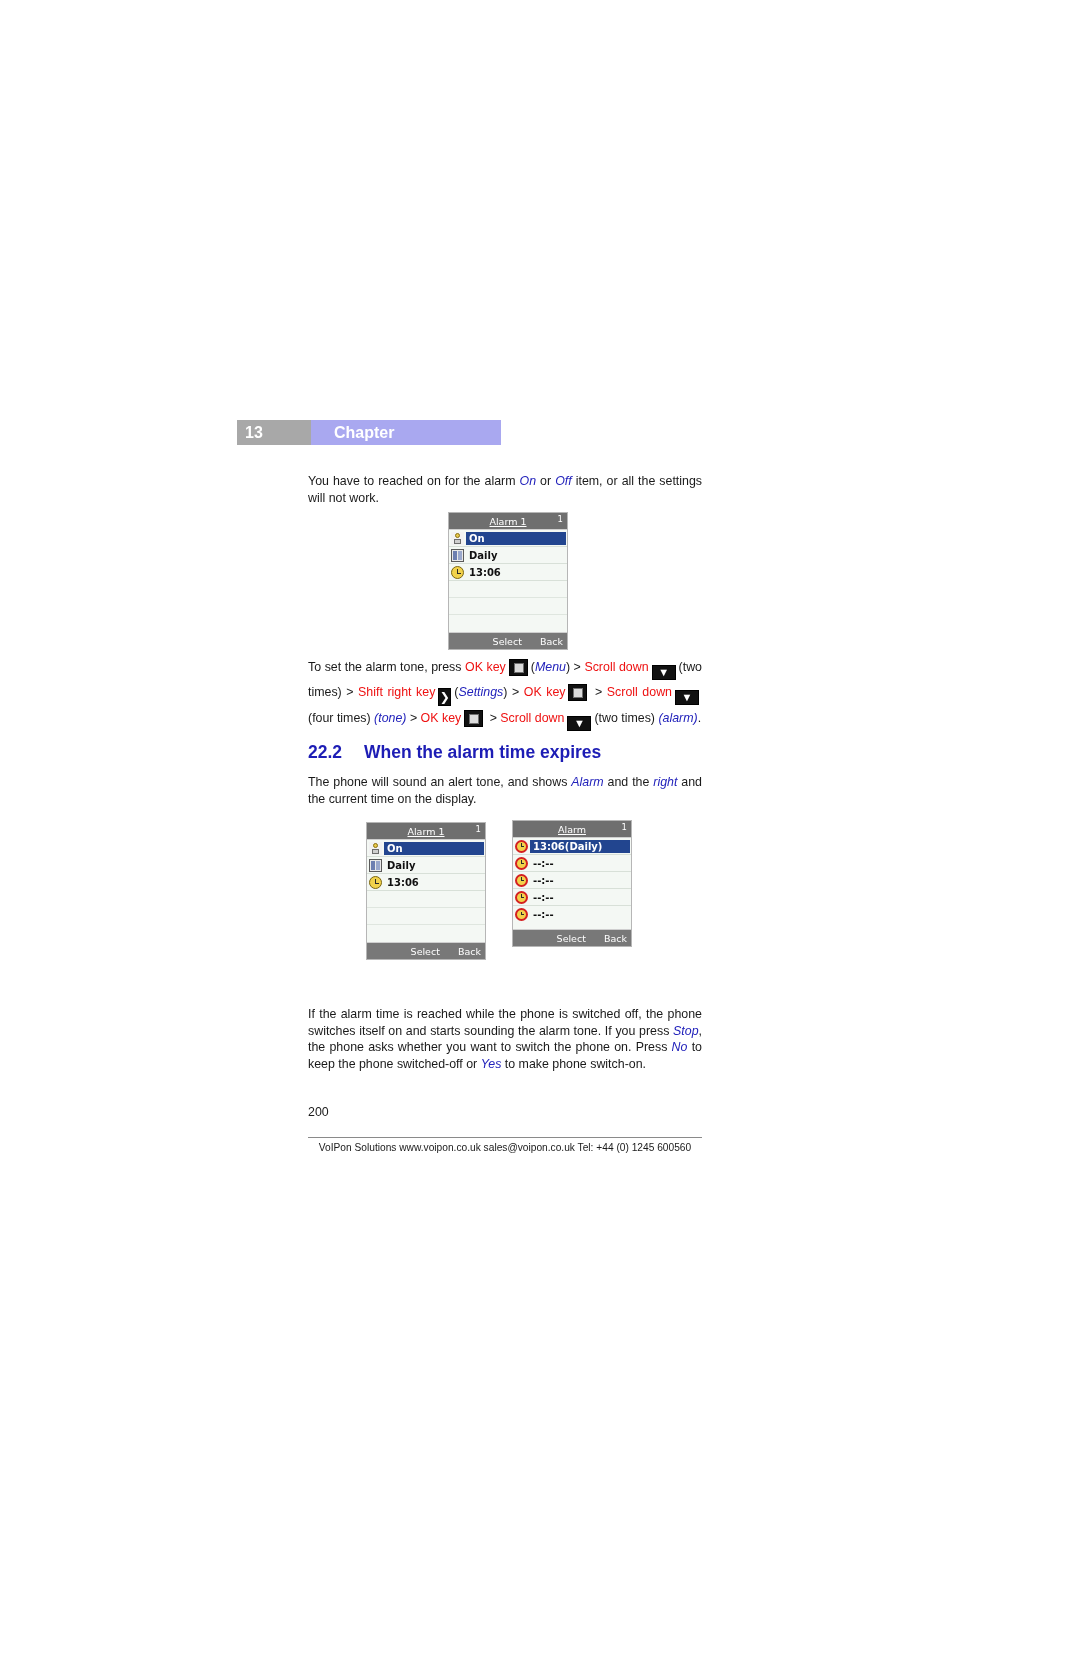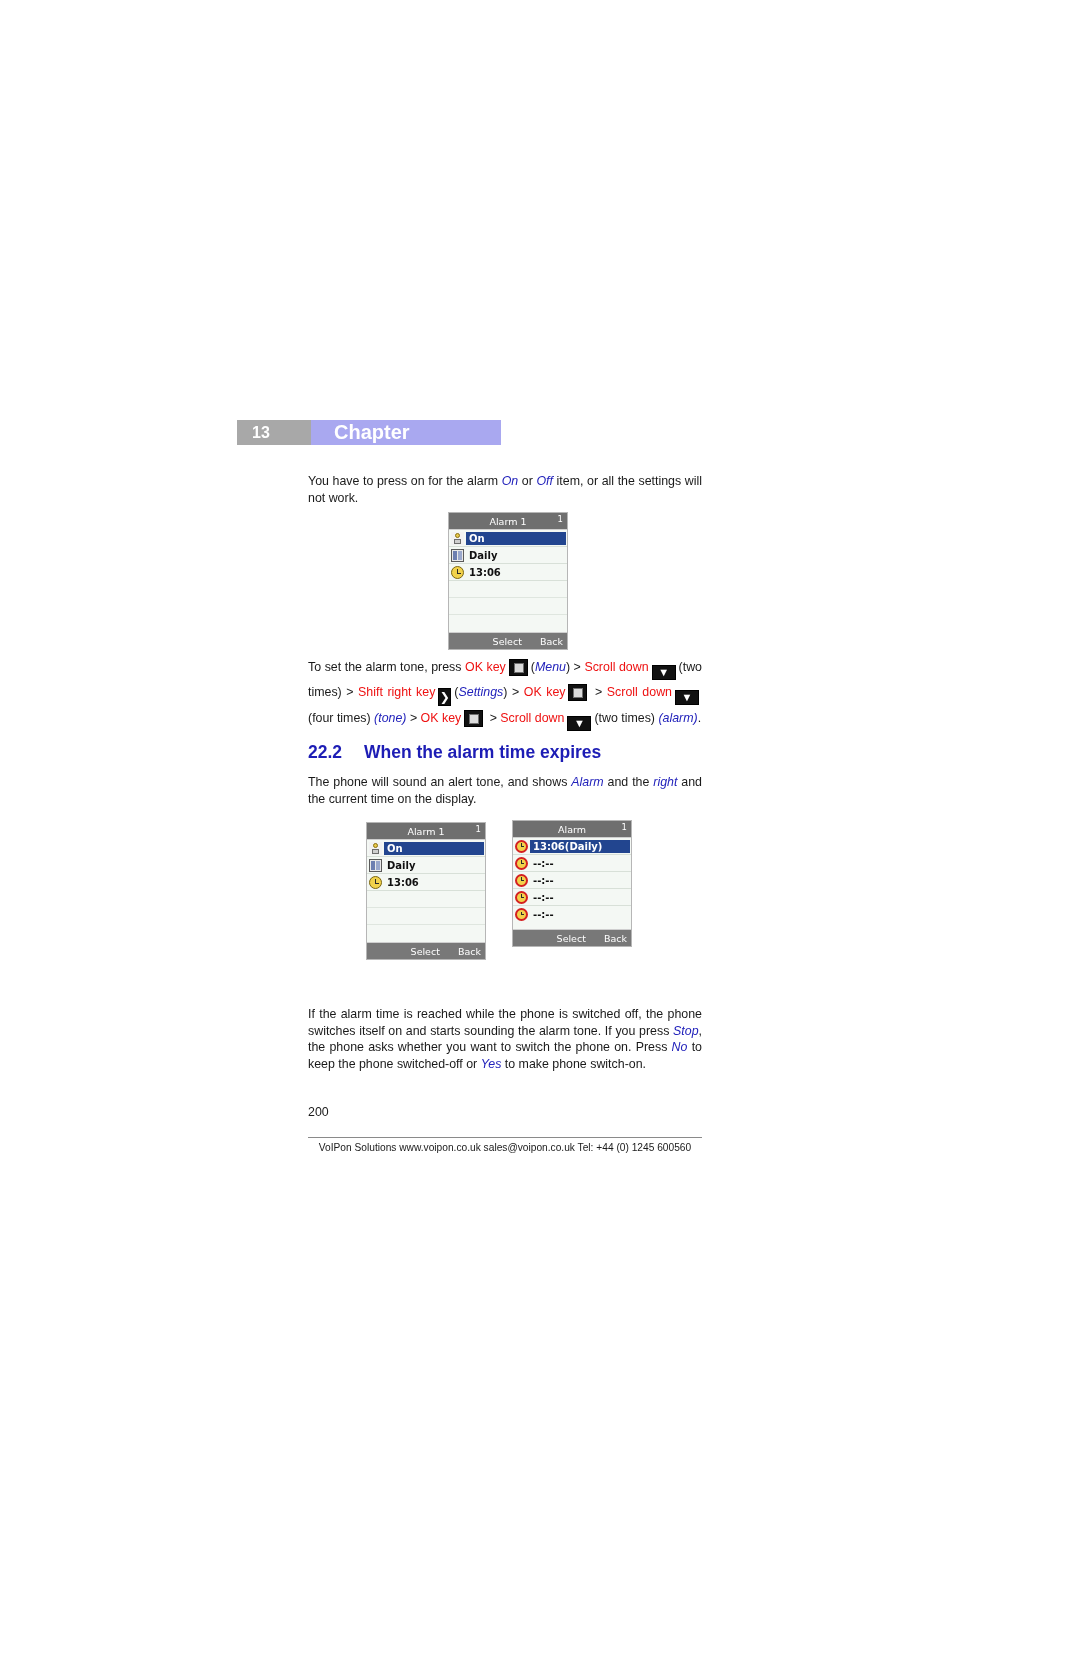--- a/index.html
+++ b/index.html
@@ -35,29 +35,29 @@
     align-items: stretch;
   }
   .chapter-num {
     width: 74px;
     background: #a8a8a8;
     color: #ffffff;
     font-size: 16px;
     font-weight: bold;
     display: flex;
     align-items: center;
-    padding-left: 15px;
+    padding-left: 8px;
     box-sizing: border-box;
     letter-spacing: 0.2px;
   }
   .chapter-title {
     flex: 1;
     background: #a9a8f0;
     color: #ffffff;
-    font-size: 20px;
+    font-size: 16px;
     font-weight: bold;
     display: flex;
     align-items: center;
     padding-left: 23px;
     box-sizing: border-box;
   }
 
   
   .body-text {
     position: absolute;
@@ -98,20 +98,21 @@
   .phone .titlebar {
     background: #6f6f6f;
     color: #ffffff;
     height: 16px;
     font-size: 9.5px;
     display: flex;
     align-items: center;
     justify-content: center;
     position: relative;
     border-bottom: 1px solid #cfcfcf;
+    text-decoration: underline;
   }
   .phone .titlebar .idx {
     position: absolute;
     right: 4px;
     top: 1px;
     font-size: 8.5px;
     color: #ffffff;
   }
   .phone .rows {
     background: #f4f8f4;
@@ -317,21 +318,21 @@
 <body>
 
 <div class="page">
 
   <div class="chapter-bar">
     <div class="chapter-num">13</div>
     <div class="chapter-title">Chapter</div>
   </div>
 
   <div class="body-text para-intro">
-    <span>You have to press on for the alarm </span><span class="blue-it">On</span><span> or </span><span class="blue-it">Off</span><span> item, or all the settings will not work.</span>
+    <span>You have to reached on for the alarm </span><span class="blue-it">On</span><span> or </span><span class="blue-it">Off</span><span> item, or all the settings will not work.</span>
   </div>
 
   <div class="phone" style="left:448px; top:512px; width:120px;">
     <div class="titlebar">
       <span>Alarm 1</span>
       <span class="idx">1</span>
     </div>
     <div class="rows">
       <div class="row sel full">
         <span class="picon icon-person"></span>

